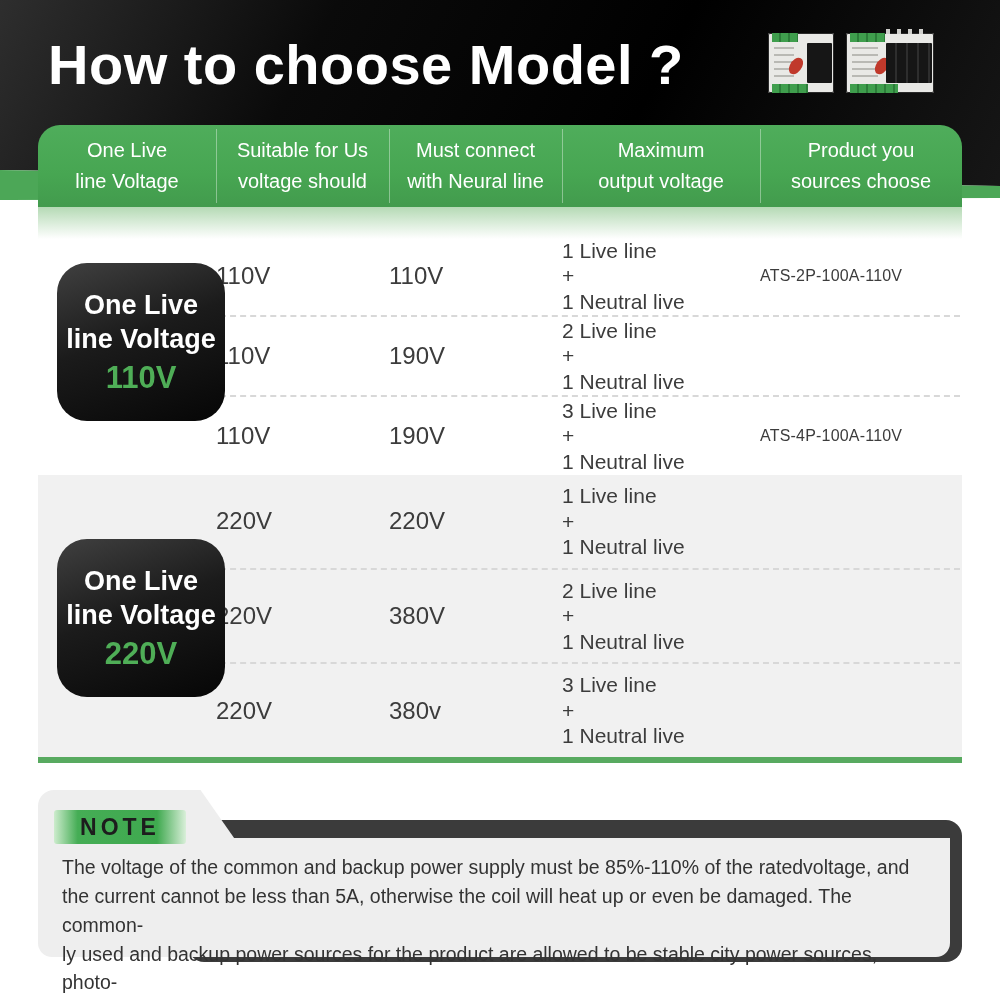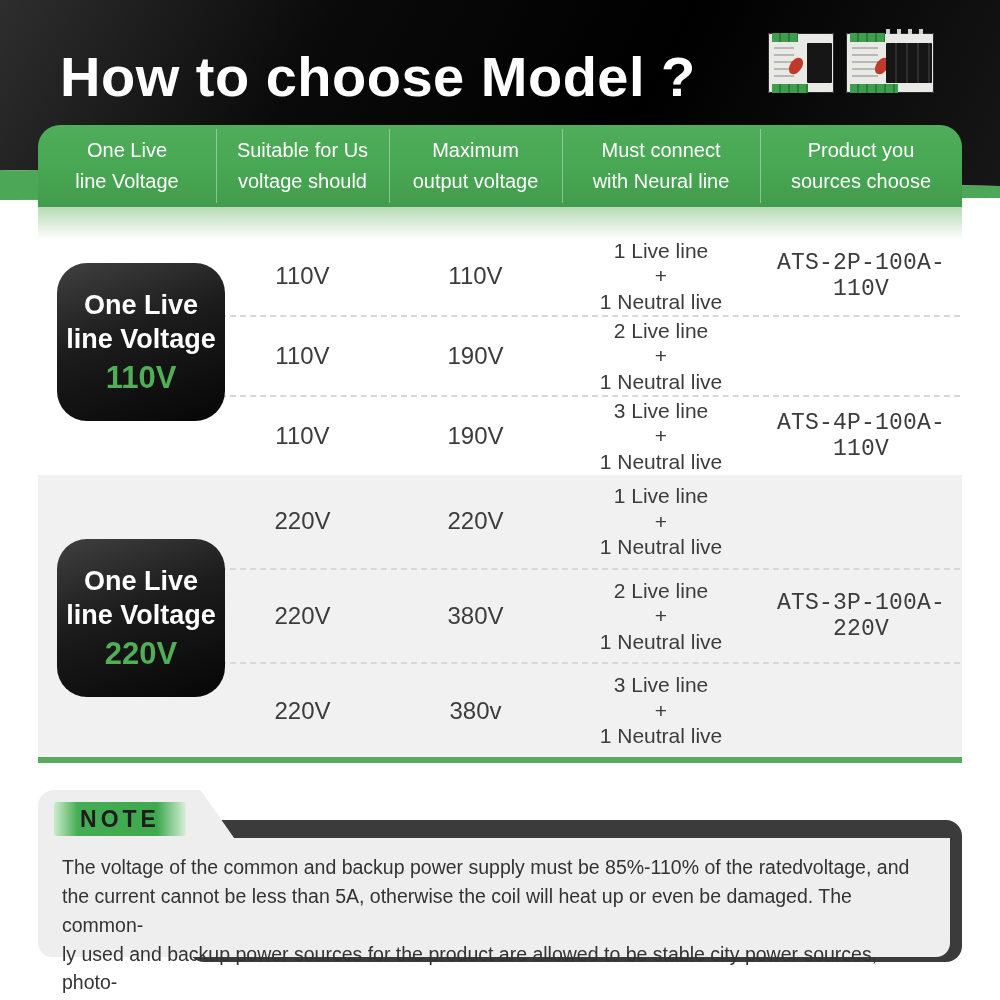--- a/index.html
+++ b/index.html
@@ -6,21 +6,21 @@
   .page{position:relative;width:1000px;height:1000px;background:#ffffff;overflow:hidden;
         font-family:"Liberation Sans",sans-serif;}
 
   
   .hero{position:absolute;left:0;top:0;width:1000px;height:240px;z-index:1;}
   .hero-black{position:absolute;left:0;top:0;width:1000px;height:240px;
     background:linear-gradient(118deg,#2e2e2e 0%,#0a0a0a 30%,#000 62%,#181818 100%);
     clip-path:polygon(0 0,1000px 0,1000px 186px,0 170px);}
   .hero-stripe{position:absolute;left:0;top:0;width:1000px;height:240px;background:#4ca757;
     clip-path:polygon(0 170px,1000px 186px,1000px 198px,0 200px);}
-  .hero-title{position:absolute;left:44px;top:28px;margin:16px;color:#fff;font-size:56px;
+  .hero-title{position:absolute;left:44px;top:28px;margin:4px;color:#fff;font-size:56px;
     font-weight:800;letter-spacing:.5px;white-space:nowrap;}
 
   
   .products{position:absolute;left:768px;top:33px;display:flex;gap:12px;align-items:flex-start;}
   .device{position:relative;background:#e9e9e6;border-radius:2px;box-shadow:0 0 0 1px #2a2a2a inset;}
   .d2p{width:66px;height:60px;}
   .d4p{width:88px;height:60px;}
   .term{position:absolute;left:4px;height:9px;background:
     repeating-linear-gradient(90deg,#3f9e4d 0 7px,#2c7d39 7px 9px);}
   .term.top{top:0;width:40%;}
@@ -49,45 +49,45 @@
     background:linear-gradient(180deg,#b5dab5 0%,rgba(255,255,255,0) 100%);}
 
   
   .group{position:absolute;left:38px;width:924px;}
   .group1{top:237px;height:238px;background:#ffffff;}
   .group2{top:475px;height:282px;background:#f1f1f1;border-bottom:6px solid #58aa60;}
   .rows{position:absolute;inset:0;display:flex;flex-direction:column;}
   .row{flex:1;display:grid;grid-template-columns:178px 173px 173px 198px 202px;
     align-items:center;}
   .sep{height:0;border-top:2px dashed #d8d8d8;margin-left:182px;margin-right:2px;}
-  .cell{text-align:center;color:#3c3c3c;}
+  .cell{text-align:left;color:#3c3c3c;}
   .cell.v{font-size:24px;}
   .cell.connect{font-size:21px;line-height:1.22;white-space:pre-line;}
-  .cell.product{font-size:23px;letter-spacing:.2px;font-family:Liberation Mono, monospace;}
+  .cell.product{font-size:16px;letter-spacing:.2px;}
 
   .gbox{position:absolute;left:19px;width:168px;height:158px;border-radius:30px;z-index:3;
     background:linear-gradient(160deg,#404040 0%,#1b1b1b 45%,#060606 100%);
     display:flex;flex-direction:column;align-items:center;justify-content:center;
     color:#fff;text-align:center;}
   .group1 .gbox{top:26px;}
   .group2 .gbox{top:64px;}
   .gbox .gl{font-size:27px;font-weight:600;line-height:1.27;}
   .gbox .gv{font-size:31px;font-weight:700;color:#4fae57;margin-top:4px;}
 
   
   .note{position:absolute;left:38px;top:790px;width:924px;height:172px;}
   .note-dark{position:absolute;left:150px;right:0;top:30px;bottom:0;background:#3b3b3b;
     border-radius:0 16px 16px 16px;}
   .note-body{position:absolute;left:0;top:48px;width:912px;bottom:5px;background:#eeeeee;
     border-radius:0 0 14px 14px;z-index:2;}
   .note-tab{position:absolute;left:0;top:0;width:150px;height:50px;background:#eeeeee;
     border-radius:16px 0 0 0;z-index:2;}
   .note-tab-slant{position:absolute;left:112px;top:0;width:68px;height:50px;background:#eeeeee;
     transform:skewX(35deg);z-index:2;}
-  .note-band{position:absolute;left:16px;top:12px;width:132px;height:34px;z-index:3;
+  .note-band{position:absolute;left:16px;top:20px;width:132px;height:34px;z-index:3;
     background:linear-gradient(90deg,#cdeccd 0%,#45ad55 18%,#3fa94f 78%,#d9efd9 100%);
     border-radius:3px;display:flex;align-items:center;justify-content:center;
     color:#1d1d1d;font-size:23px;font-weight:800;letter-spacing:4px;}
   .note-text{position:absolute;left:0;top:48px;width:912px;z-index:3;box-sizing:border-box;
     padding:15px 24px;color:#333;font-size:19.5px;line-height:1.48;white-space:pre-line;}
 </style>
 </head>
 <body>
 
 <div class="page">
@@ -114,24 +114,24 @@
       </div>
     </div>
   </div>
 
   <div class="glow"></div>
   <div class="thead">
     <div class="col">One Live
 line Voltage</div>
     <div class="col">Suitable for Us
 voltage should</div>
+    <div class="col">Must connect
+with Neural line</div>
     <div class="col">Maximum
 output voltage</div>
-    <div class="col">Must connect
-with Neural line</div>
     <div class="col">Product you
 sources choose</div>
   </div>
 
   <div class="group group1">
     <div class="gbox">
       <div class="gl"><span>One Live</span><br><span>line Voltage</span></div>
       <div class="gv">110V</div>
     </div>
     <div class="rows">
@@ -181,21 +181,20 @@
 1 Neutral live</div>
       </div>
       <div class="sep"></div>
       <div class="row">
         <div class="cell"></div>
         <div class="cell v">220V</div>
         <div class="cell v">380V</div>
         <div class="cell connect">2 Live line
 +
 1 Neutral live</div>
-        <div class="cell product">ATS-3P-100A-220V</div>
       </div>
       <div class="sep"></div>
       <div class="row">
         <div class="cell"></div>
         <div class="cell v">220V</div>
         <div class="cell v">380v</div>
         <div class="cell connect">3 Live line
 +
 1 Neutral live</div>
       </div>

